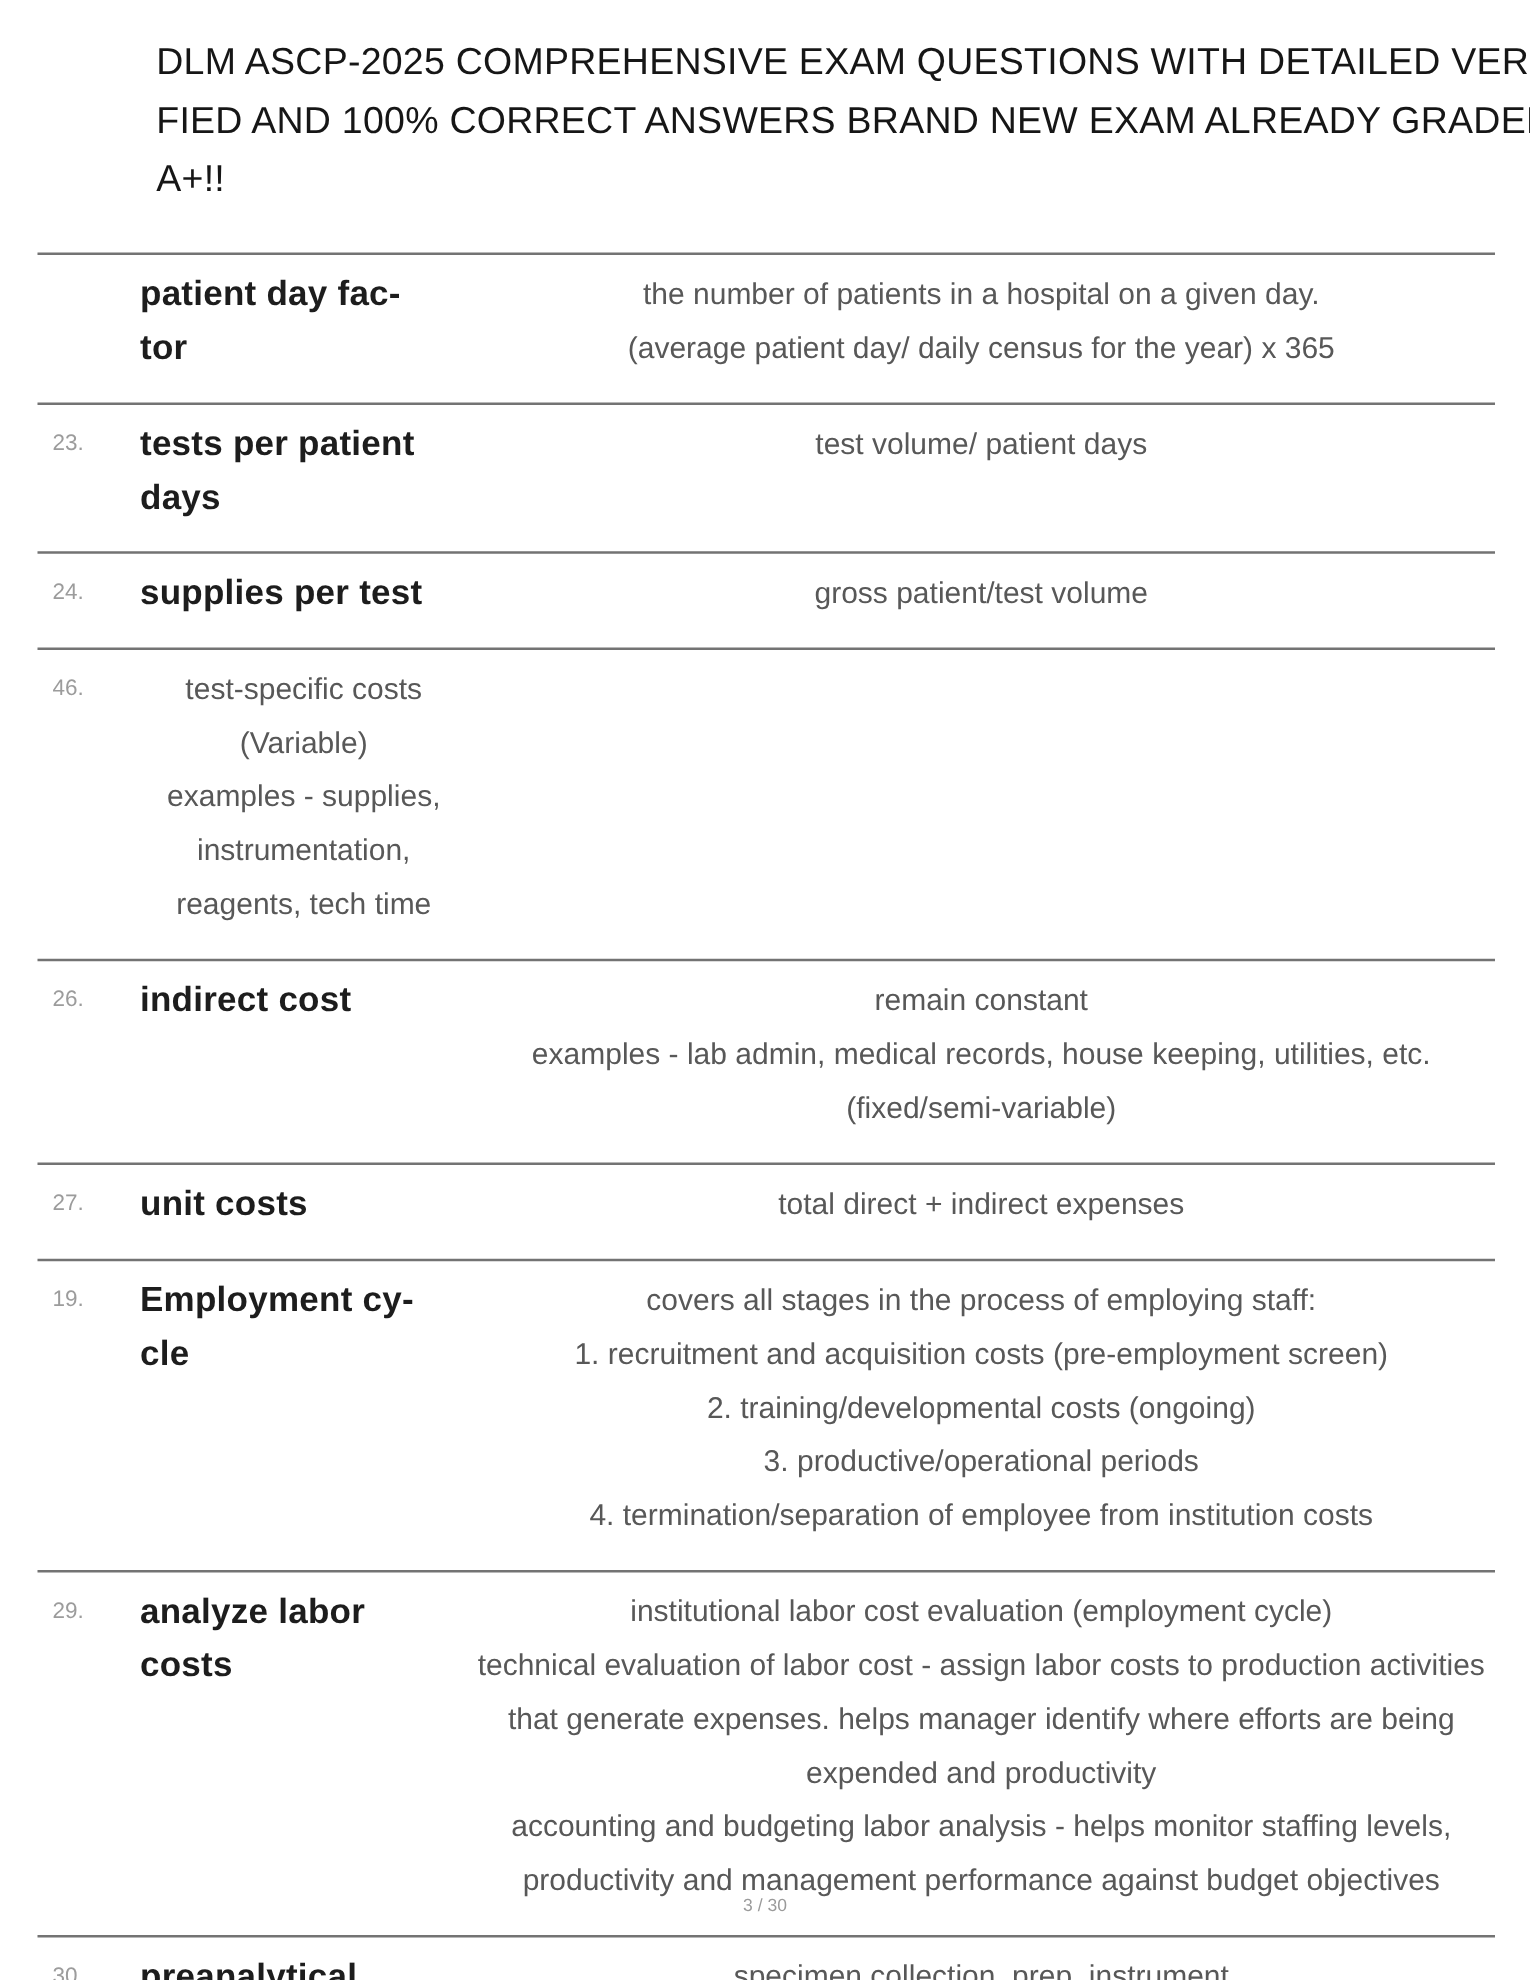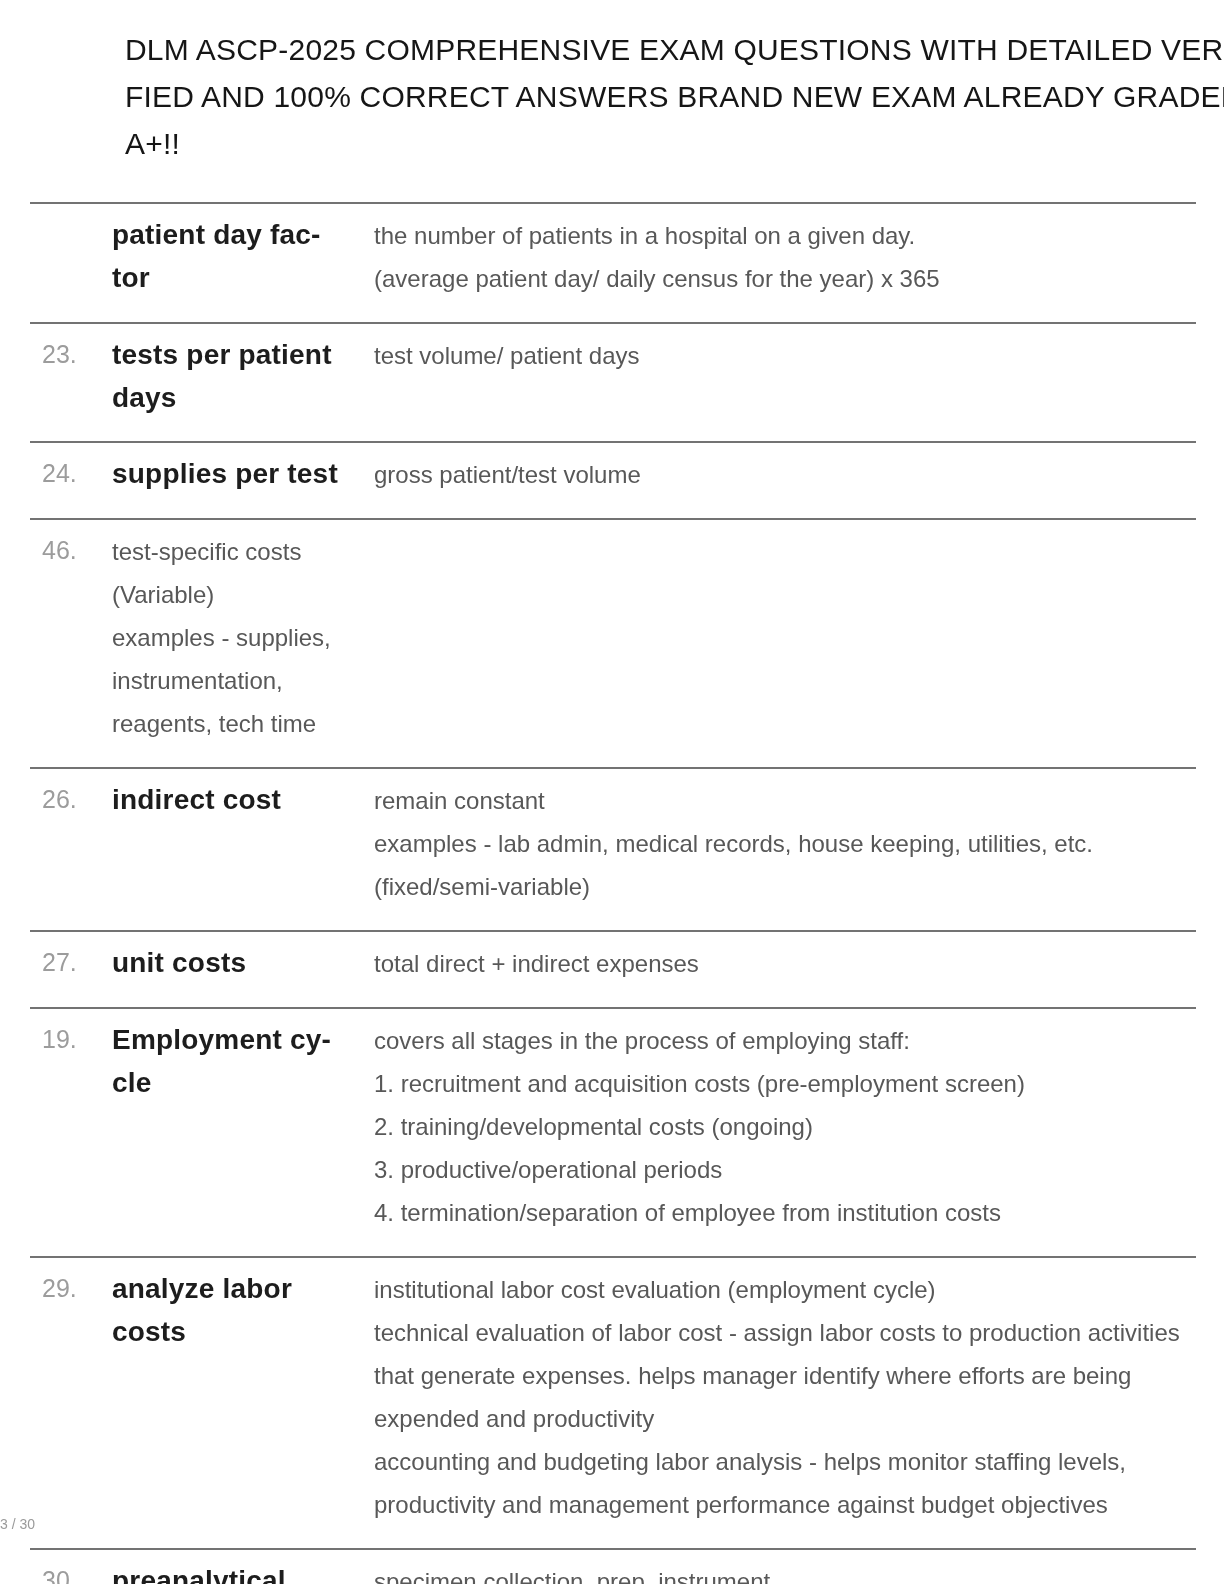--- a/index.html
+++ b/index.html
@@ -4,24 +4,24 @@
 <style>
   html,body{margin:0;padding:0;background:#ffffff;}
   .page{
     position:relative;width:1224px;height:1584px;background:#ffffff;overflow:hidden;
     font-family:"Liberation Sans", sans-serif;color:#1c1c1c;
   }
   .title{position:absolute;left:125px;top:26px;}
   .title .tline{white-space:nowrap;font-size:30px;line-height:47px;font-weight:400;color:#161616;letter-spacing:0.2px;}
   .glossary{position:absolute;left:30px;top:202px;width:1166px;}
   .row{display:grid;grid-template-columns:82px 262px 1fr;border-top:2px solid #737373;padding:9px 0 22px 0;}
-  .num{padding-left:12px;font-size:25px;line-height:43px;font-weight:400;color:#9c9c9c;}
+  .num{padding-left:12px;font-size:18px;line-height:43px;font-weight:400;color:#9c9c9c;}
   .term{font-size:28px;line-height:43px;font-weight:700;color:#1d1d1d;white-space:pre-line;letter-spacing:0.2px;padding-right:10px;}
-  .def{font-size:24px;line-height:43px;font-weight:400;color:#585858;white-space:pre-line;padding-top:1px;}
-  .footer{position:absolute;top:1516px;left:0;width:100%;font-size:14px;color:#9a9a9a;}
+  .def{font-size:24px;line-height:43px;font-weight:400;color:#585858;white-space:pre-line;padding-top:1px;text-align:center;}
+  .footer{position:absolute;top:1516px;left:0;width:100%;text-align:center;font-size:14px;color:#9a9a9a;}
 </style>
 </head>
 <body>
 
 <div class="page">
 
   <header class="title">
     <div class="tline">DLM ASCP-2025 COMPREHENSIVE EXAM QUESTIONS WITH DETAILED VERI-</div>
     <div class="tline">FIED AND 100% CORRECT ANSWERS BRAND NEW EXAM ALREADY GRADED</div>
     <div class="tline">A+!!</div>

